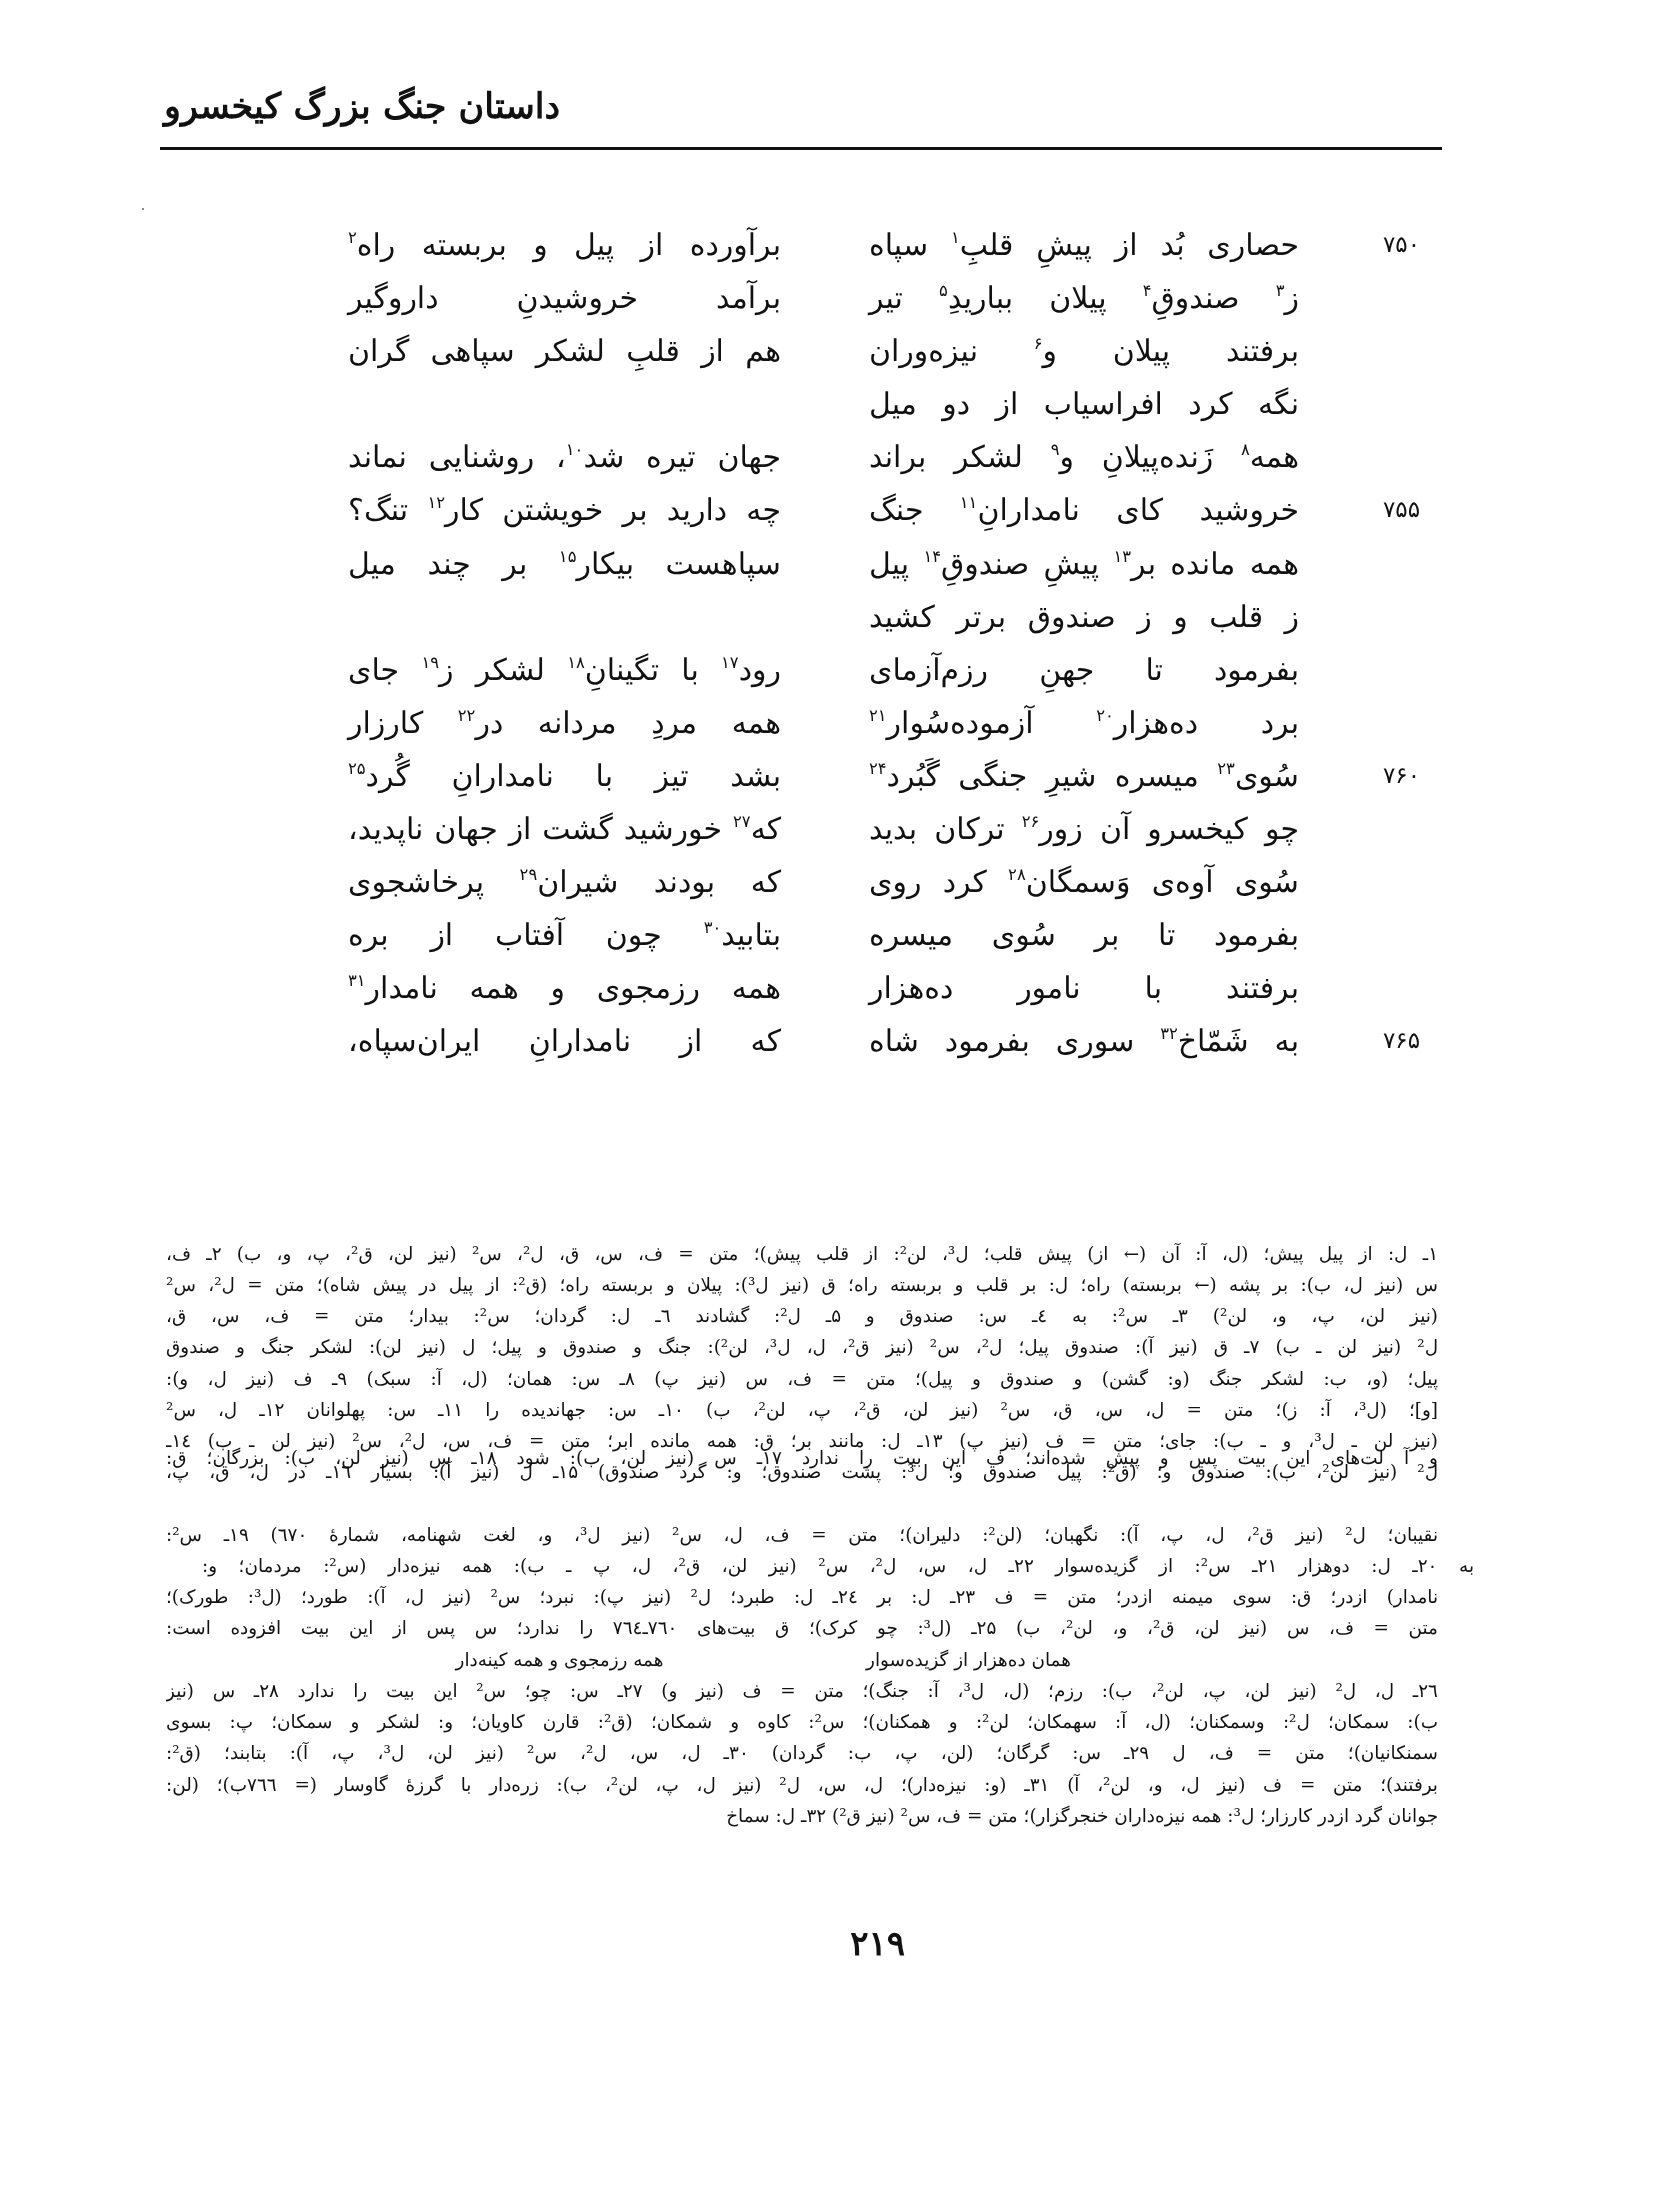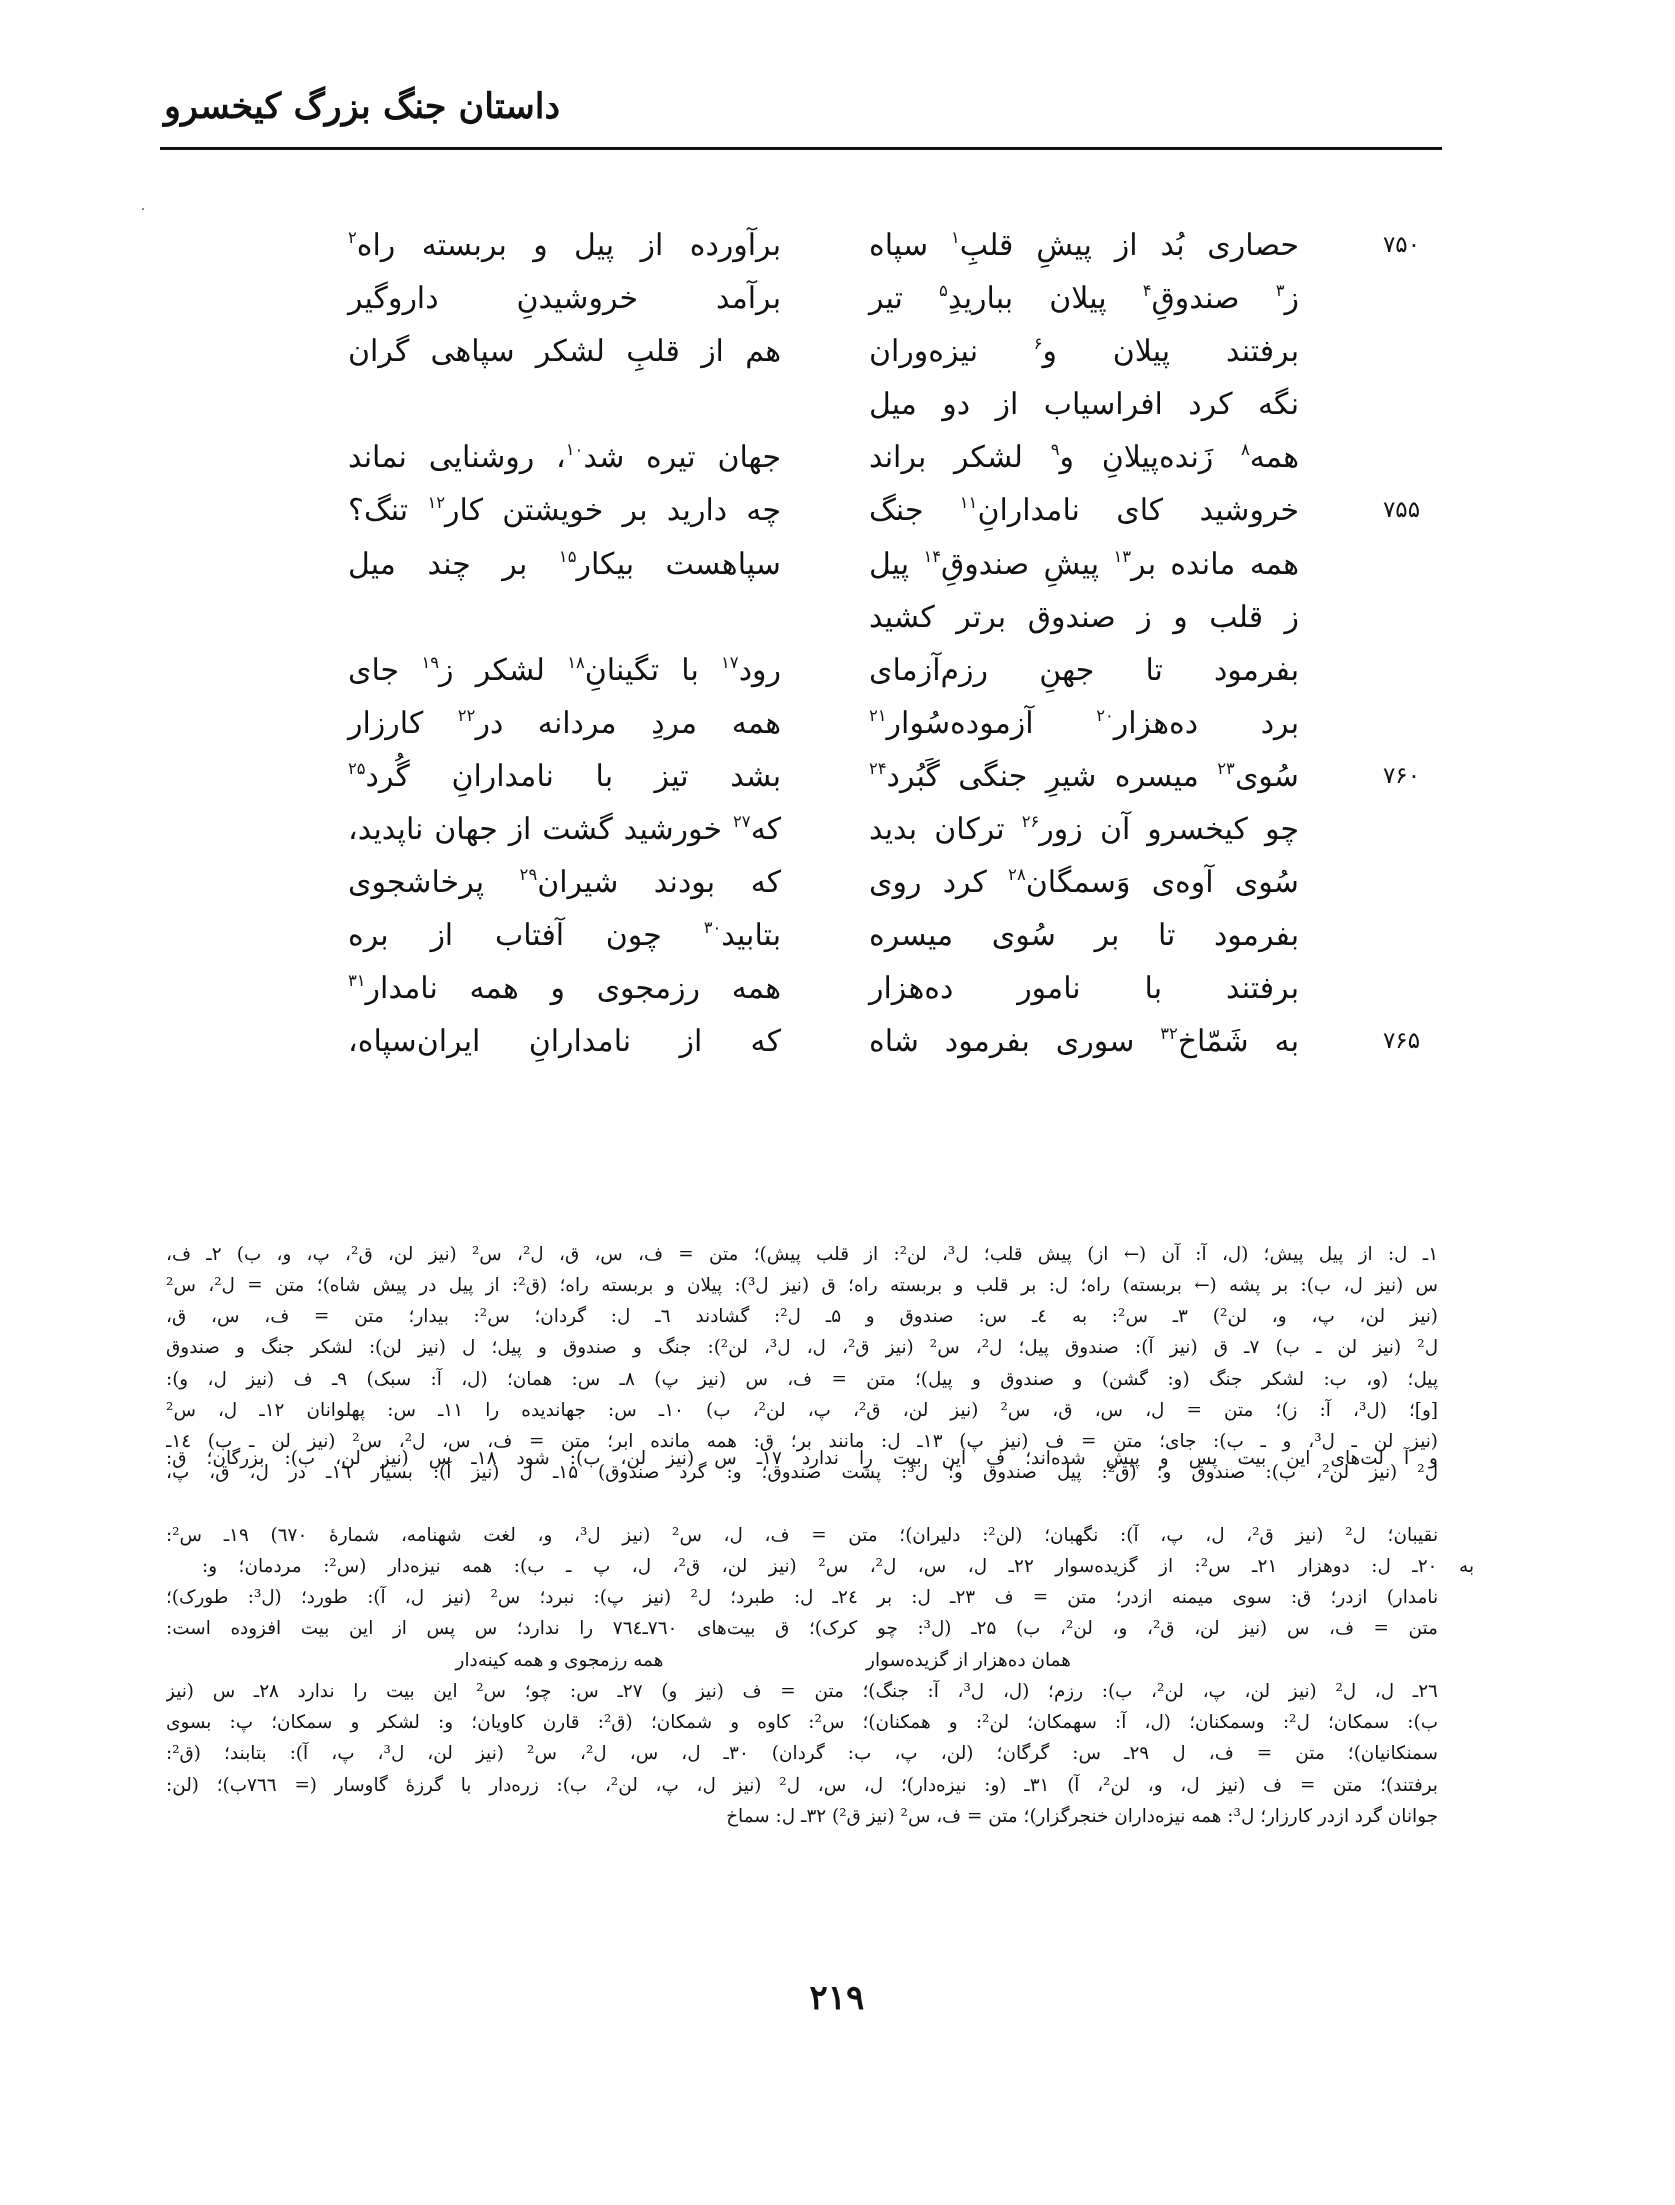--- a/index.html
+++ b/index.html
@@ -19,22 +19,22 @@
           font-size: 23px; direction: rtl; text-align: center; }
   sup { font-size: 16.4px; vertical-align: 12.3px; line-height: 0; }
   .fn-line { position: absolute; left: 166px; width: 1272px; height: 31px; line-height: 31px;
           font-size: 18.4px; direction: rtl; text-align: justify; text-align-last: justify;
           white-space: nowrap; overflow: hidden; }
   .fn-line.last { text-align-last: right; }
   .fn-verse { position: absolute; left: 382px; width: 764px; height: 31px; line-height: 31px;
           font-size: 18.4px; direction: rtl; }
   .fn-verse .h1 { position: absolute; right: 0; width: 355px; text-align: center; }
   .fn-verse .h2 { position: absolute; left: 0; width: 355px; text-align: center; }
-  .page-number { position: absolute; left: 769px; top: 1973px; width: 136px; height: 48px;
-          line-height: 48px; text-align: center; font-size: 34px; font-weight: bold; direction: rtl; }
+  .page-number { position: absolute; left: 769px; top: 1919px; width: 136px; height: 48px;
+          line-height: 48px; text-align: right; font-size: 34px; font-weight: bold; direction: rtl; }
   .margin-mark { position: absolute; left: 142px; top: 208px; width: 2px; height: 2px; background: #888; }
 </style>
 </head>
 <body>
 
 <div class="page">
 
   <div class="running-head">
     <span>داستان جنگ بزرگ کیخسرو</span>
   </div>

